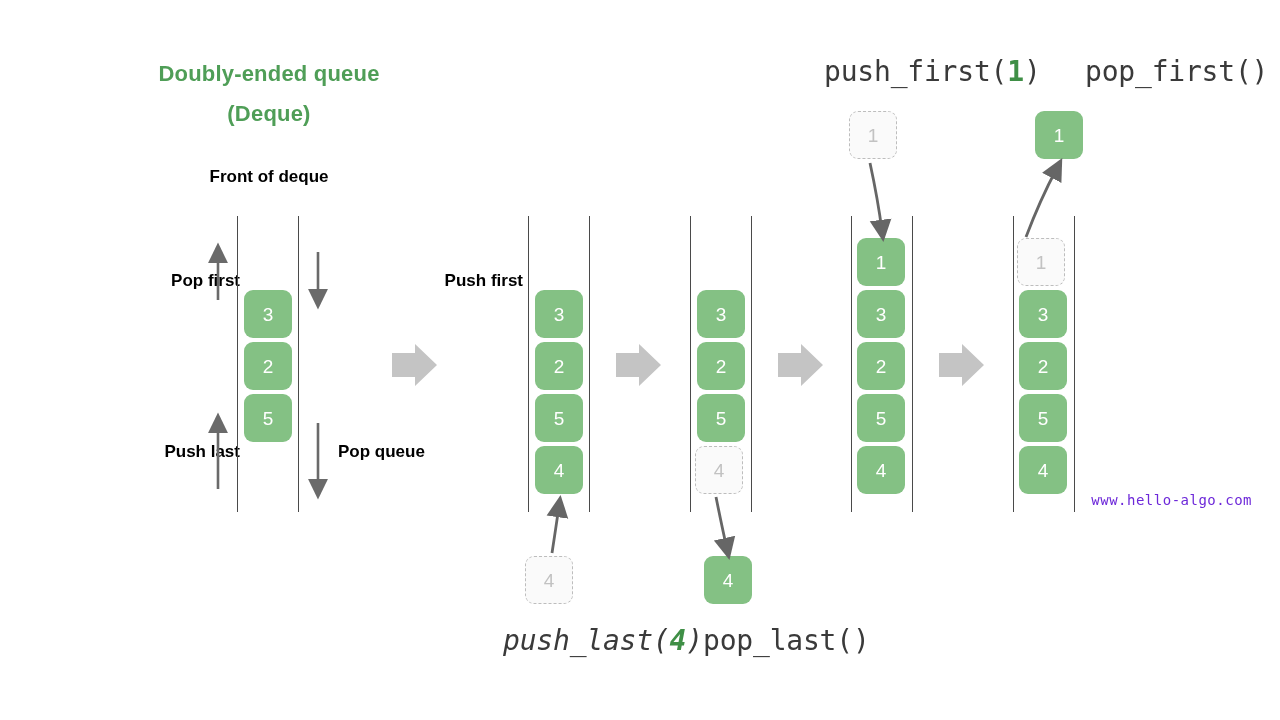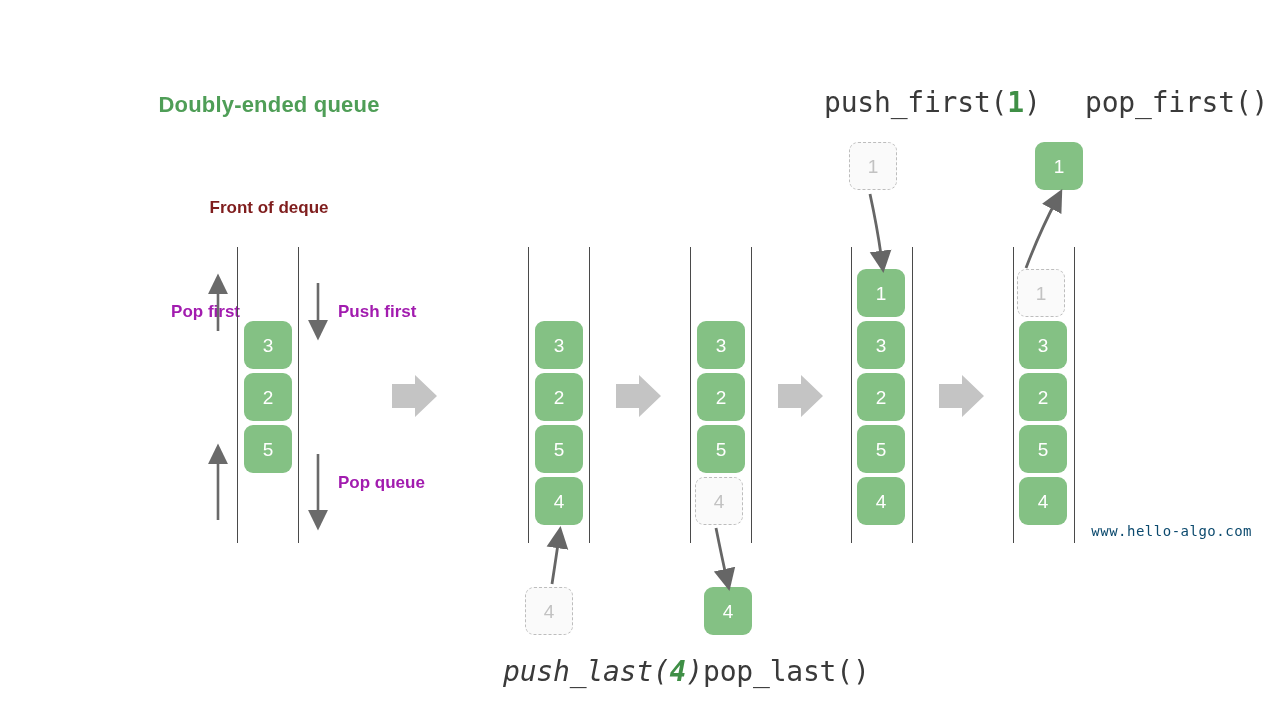--- a/index.html
+++ b/index.html
@@ -1,43 +1,43 @@
 <!DOCTYPE html>
 <html><head>
 <meta charset="utf-8">
 <style>
   html,body{margin:0;padding:0;}
   body{
     width:1280px;height:720px;background:#ffffff;overflow:hidden;
     font-family:"Liberation Sans", sans-serif;
     -webkit-font-smoothing:antialiased;
   }
-  .stage{position:relative;width:1280px;height:526px;margin-top:31px;}
+  .stage{position:relative;width:1280px;height:526px;}
 
   
   .title{
     position:absolute;text-align:center;color:#4f9e57;font-weight:bold;
     font-size:22px;line-height:40px;letter-spacing:0.2px;
   }
   .caption{
-    position:absolute;text-align:center;color:#7f1d1d;font-weight:bold;
+    position:absolute;text-align:center;color:#000000;font-weight:bold;
     font-size:17px;line-height:22px;white-space:nowrap;
   }
   .oplabel{
-    position:absolute;text-align:center;color:#a21caf;font-weight:bold;
+    position:absolute;text-align:center;color:#000000;font-weight:bold;
     font-size:17px;line-height:22px;white-space:nowrap;
   }
   .fn{
     position:absolute;white-space:nowrap;color:#3a3a3a;
     font-family:"DejaVu Sans Mono", monospace;
     font-size:28px;line-height:26px;letter-spacing:-0.2px;
   }
   .fn .arg{color:#3f8f46;font-weight:bold;}
   .watermark{
-    position:absolute;color:#0c4a6e;
+    position:absolute;color:#6d28d9;
     font-family:"DejaVu Sans Mono", monospace;
     font-size:14px;letter-spacing:0.5px;white-space:nowrap;
   }
 
   
   .tube{position:absolute;}
   .tube .rail{
     position:absolute;top:0;width:0;height:100%;
     border-left:1.6px solid #4a4a4a;
   }
@@ -60,25 +60,27 @@
 
   
   .ovl{position:absolute;left:0;top:0;width:1280px;height:720px;overflow:visible;pointer-events:none;}
 </style>
 </head>
 <body>
 
 <div class="stage">
 
   <div class="title" style="left:147px;top:54px;width:244px;">Doubly-ended queue</div>
+  <div class="title" style="left:147px;top:94px;width:244px;">(Deque)</div>
 
   <div class="caption" style="left:147px;top:166px;width:244px;">Front of deque</div>
 
   <div class="oplabel" style="left:55px;top:270px;width:185px;text-align:right;">Pop first</div>
-  <div class="oplabel" style="left:338px;top:270px;width:185px;text-align:left;">Push first</div>
+  <div class="oplabel" style="left:338px;top:270px;width:185px;text-align:right;">Push first</div>
+  <div class="oplabel" style="left:55px;top:441px;width:185px;text-align:right;">Push last</div>
   <div class="oplabel" style="left:338px;top:441px;width:185px;text-align:left;">Pop queue</div>
 
   <div class="fn" style="left:503px;top:628px;font-style:italic;">
     <span>push_last(</span><span class="arg">4</span><span>)</span>
   </div>
   <div class="fn" style="left:703px;top:628px;">
     <span>pop_last()</span>
   </div>
   <div class="fn" style="left:824px;top:59px;">
     <span>push_first(</span><span class="arg">1</span><span>)</span>

